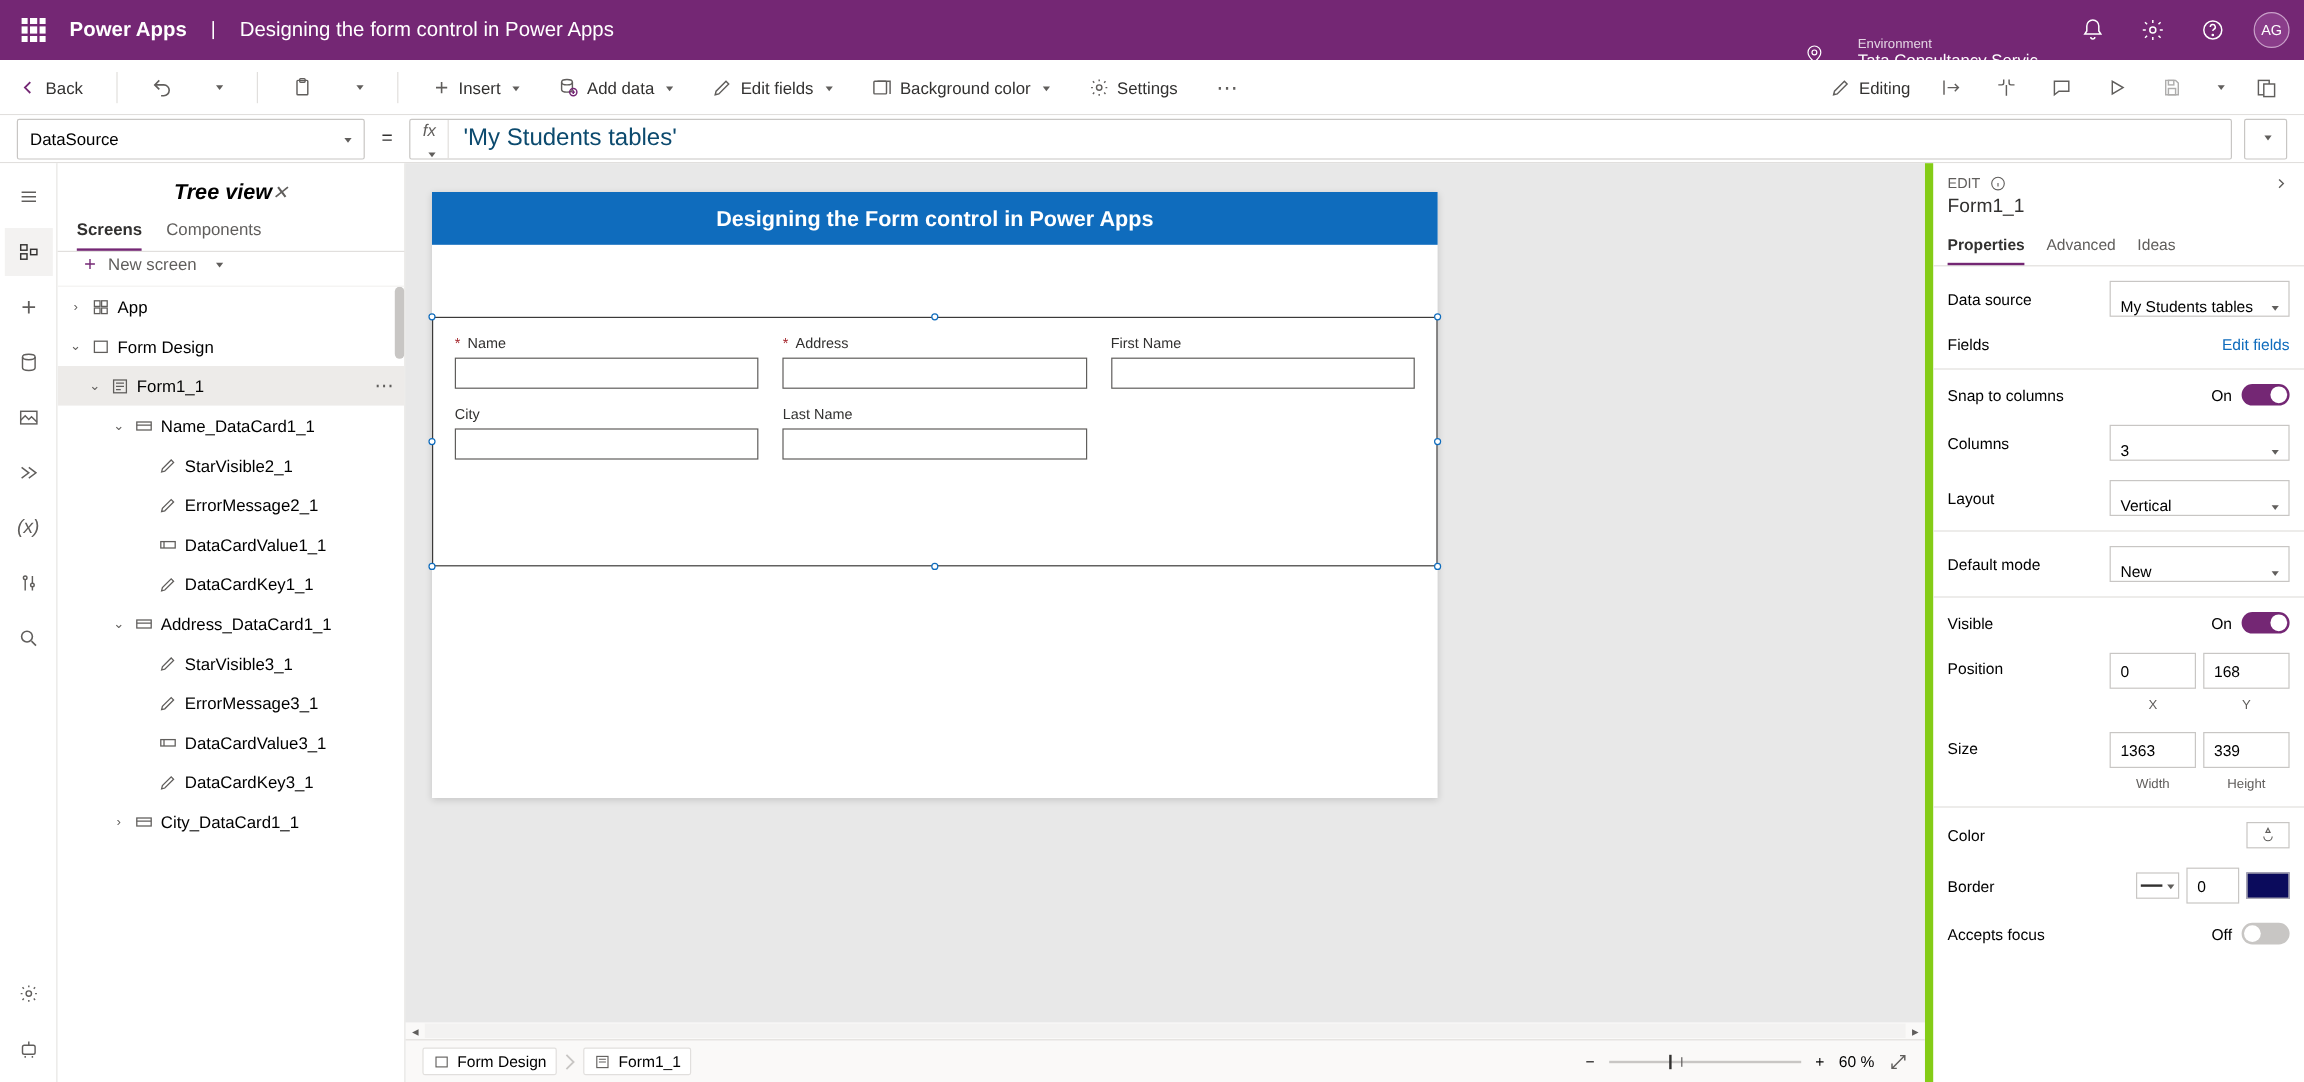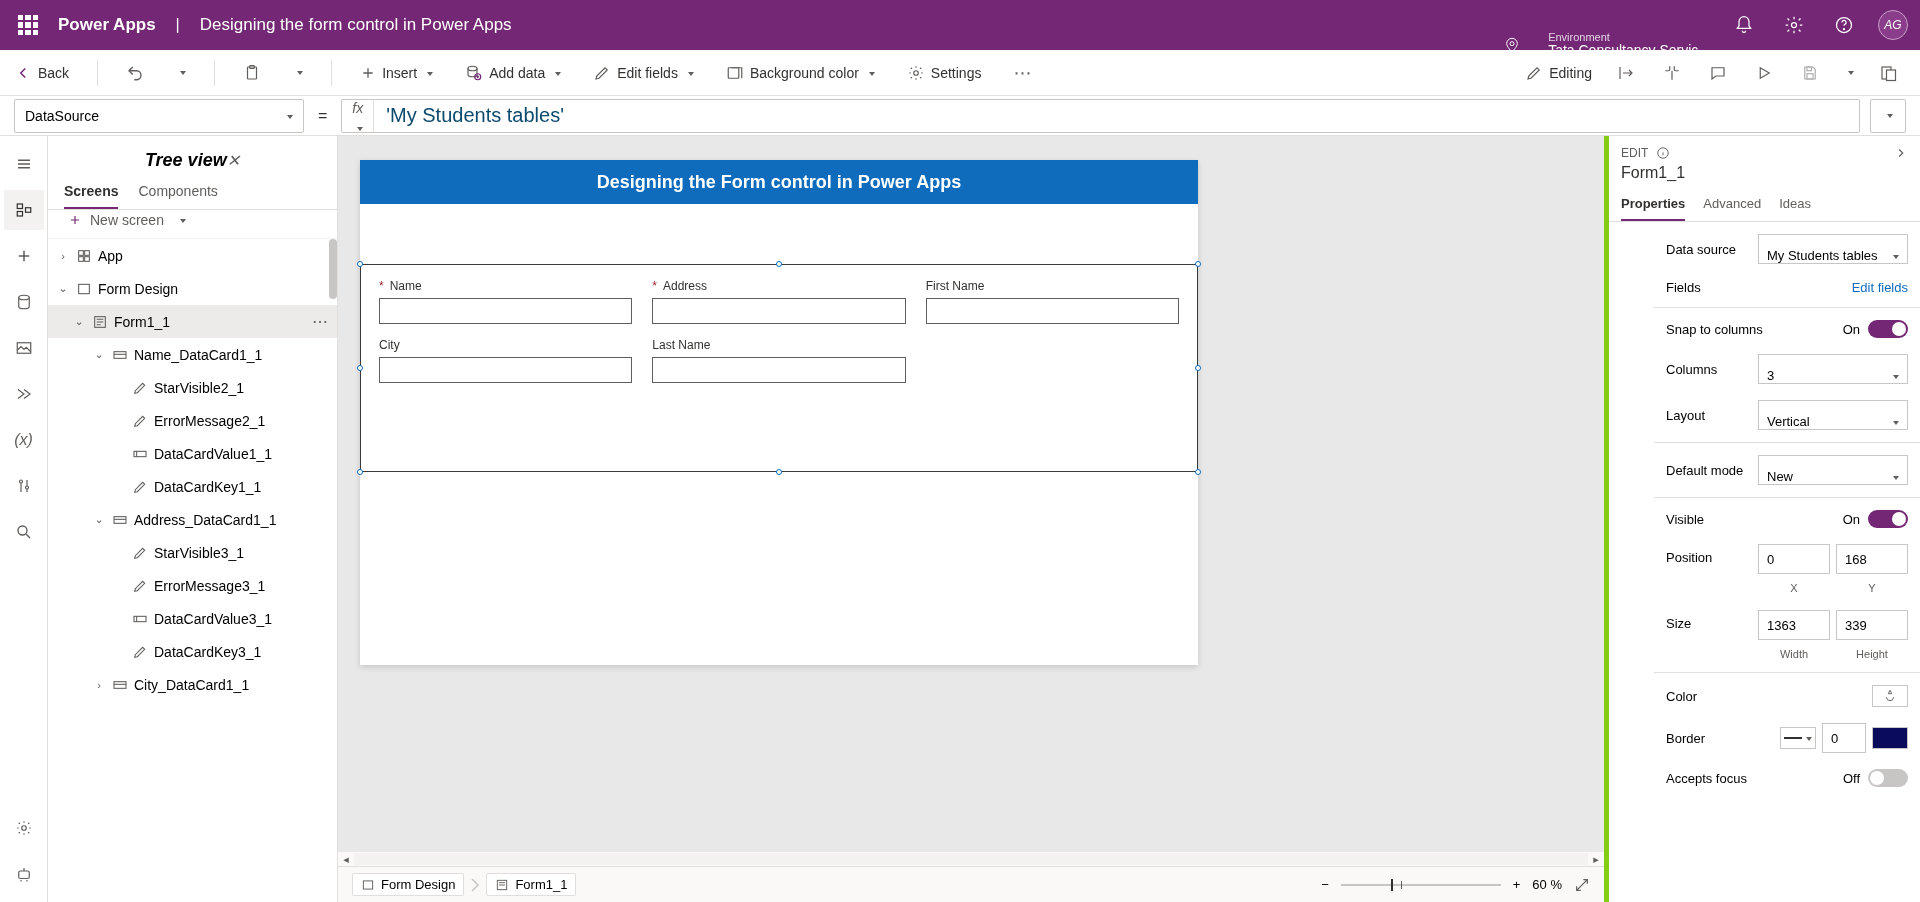--- a/index.html
+++ b/index.html
@@ -12,21 +12,21 @@
 }
 .waffle { width: 20px; height: 20px; display: grid; grid-template-columns: repeat(3,1fr); grid-template-rows: repeat(3,1fr); gap: 2px; }
 .waffle span { background:#fff; }
 .brand { font-size: 17px; font-weight: 600; }
 .sep { padding: 0 6px; font-weight: 300; }
 .doc-title { font-size: 17px; font-weight: 400; }
 .header-right { margin-left: auto; display: flex; align-items: center; gap: 18px; }
 .env { display:flex; align-items:center; gap:28px;margin-top:40px; }
 .env-text { font-size:11px; line-height:1.1; }
 .icon-btn { width: 32px; height: 32px; display:flex; align-items:center; justify-content:center; cursor:pointer; }
-.avatar { width: 30px; height: 30px; border-radius: 50%; background: #8a3d8a; display:flex; align-items:center; justify-content:center; font-size:12px; border:1px solid #c9a0c9;font-style:italic;}
+.avatar { width: 30px; height: 30px; border-radius: 50%; background: #8a3d8a; display:flex; align-items:center; justify-content:center; font-size:12px; border:1px solid #c9a0c9;}
 
 
 .cmdbar { height: 46px; background:#fff; border-bottom: 1px solid #e1dfdd; display:flex; align-items:center; padding: 0 10px; gap: 24px; }
 .cmd-div { width:1px; height:26px; background:#e1dfdd; }
 .cmd-item { display:flex; align-items:center; gap:6px; font-size:14px; color:#323130; padding:4px 4px; cursor:pointer; }
 .cmdbar-right { margin-left:auto; display:flex; align-items:center; gap:14px; padding-right:6px;}
 .chev::after { content:""; display:inline-block; width:0; height:0; border-left:4px solid transparent; border-right:4px solid transparent; border-top:5px solid #605e5c; margin-left:4px; vertical-align:middle;}
 .small-chev::after { border-left:3px solid transparent; border-right:3px solid transparent; border-top:4px solid #605e5c; }
 
 
@@ -84,28 +84,28 @@
 .scroll-btn { width:16px; text-align:center; font-size:11px; color:#605e5c;}
 .scroll-track { flex:1; height:12px; background:#f3f2f1; position:relative;}
 .breadcrumb-bar { height:36px; background:#faf9f8; border-top:1px solid #e1dfdd; display:flex; align-items:center; padding:0 14px; gap:6px; font-size:13px;}
 .crumb { display:flex; align-items:center; gap:6px; border:1px solid transparent; padding:3px 8px; background:#fff; border:1px solid #e1dfdd; border-radius:2px;}
 .zoom-area { margin-left:auto; display:flex; align-items:center; gap:12px;}
 .zoom-track { width:160px; height:2px; background:#c8c6c4; position:relative;}
 .zoom-thumb { position:absolute; top:-5px; left:50px; width:2px; height:12px; background:#323130;}
 .zoom-tick { position:absolute; top:-3px; left:60px; width:1px; height:8px; background:#605e5c;}
 
 
-.prop-pane { width: 316px; background:#fff; border-left:5px solid #84cc16; display:flex; flex-direction:column; font-size:13px; }
+.prop-pane { width: 316px; background:#fff; border-left:7px solid #84cc16; display:flex; flex-direction:column; font-size:13px; }
 .prop-head { display:flex; align-items:center; gap:8px; padding:10px 12px 4px; color:#605e5c; font-size:12px;}
 .prop-head .expand-arr { margin-left:auto; font-size:16px;}
 .prop-title { padding:0 12px 8px; font-size:16px; color:#323130;}
 .prop-tabs { display:flex; gap:18px; padding:0 12px; border-bottom:1px solid #e1dfdd;}
 .prop-tab { font-size:13px; padding:6px 0 8px; cursor:pointer; color:#605e5c;}
 .prop-tab.active { color:#323130; border-bottom:2px solid #742774; font-weight:600;}
-.prop-body { flex:1; overflow-y:auto; padding:4px 12px;margin-left:45px;}
+.prop-body { flex:1; overflow-y:auto; padding:4px 12px;}
 .prop-row { display:flex; align-items:center; justify-content:space-between; padding:8px 0; }
 .prop-divider { height:1px; background:#e1dfdd; margin:4px -12px;}
 .prop-select-sm { border:1px solid #c8c6c4; height:30px; width:150px; display:flex; align-items:flex-end; justify-content:space-between; padding:0 8px; font-size:13px; background:#fff;}
 .prop-input-sm { border:1px solid #c8c6c4; height:30px; width:72px; padding:0 8px; font-size:13px;}
 .prop-link { color:#0f6cbd; cursor:pointer;}
 .toggle { width:40px; height:18px; border-radius:10px; background:#742774; position:relative;}
 .toggle::after { content:""; position:absolute; right:2px; top:2px; width:14px; height:14px; border-radius:50%; background:#fff;}
 .toggle.off { background:#c8c6c4;}
 .toggle.off::after { left:2px; right:auto;}
 .toggle-wrap { display:flex; align-items:center; gap:8px;}

